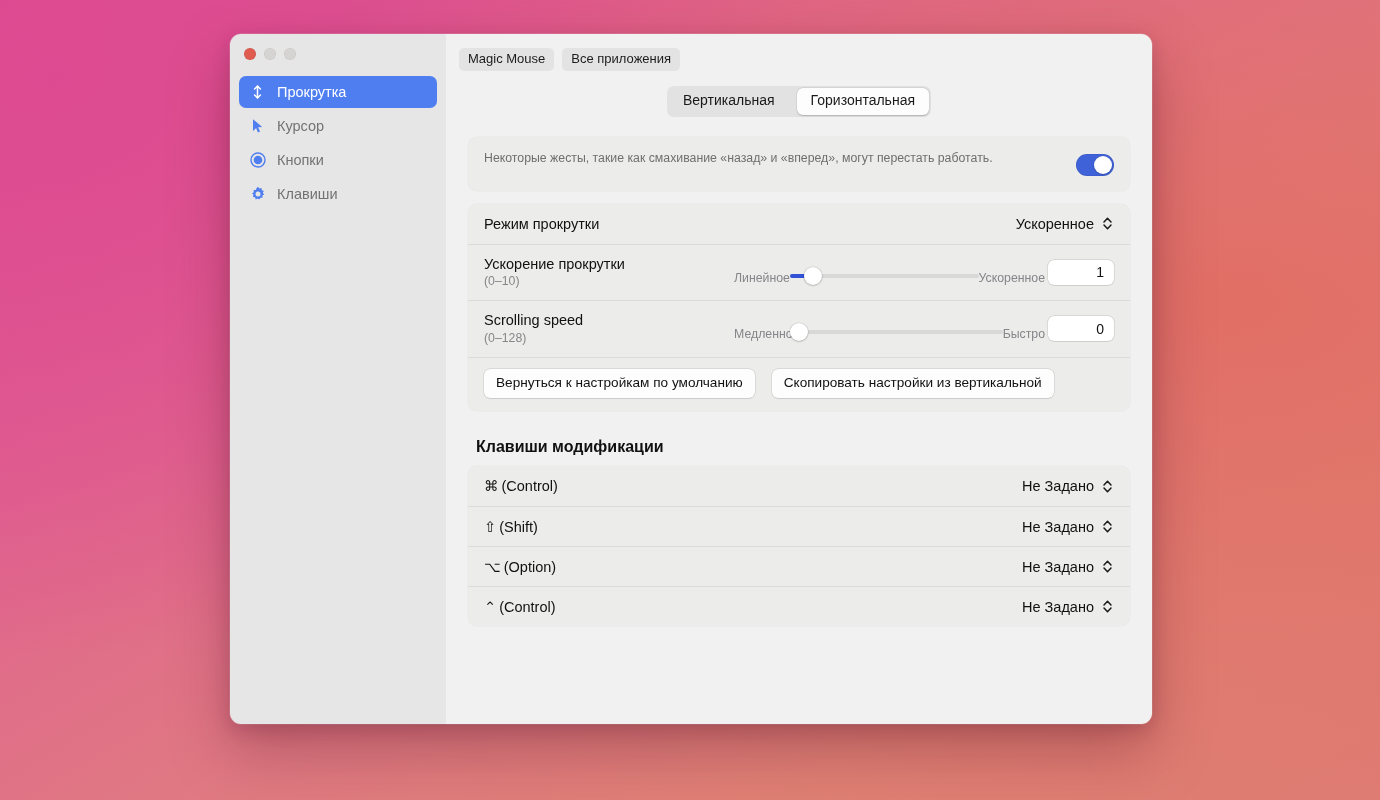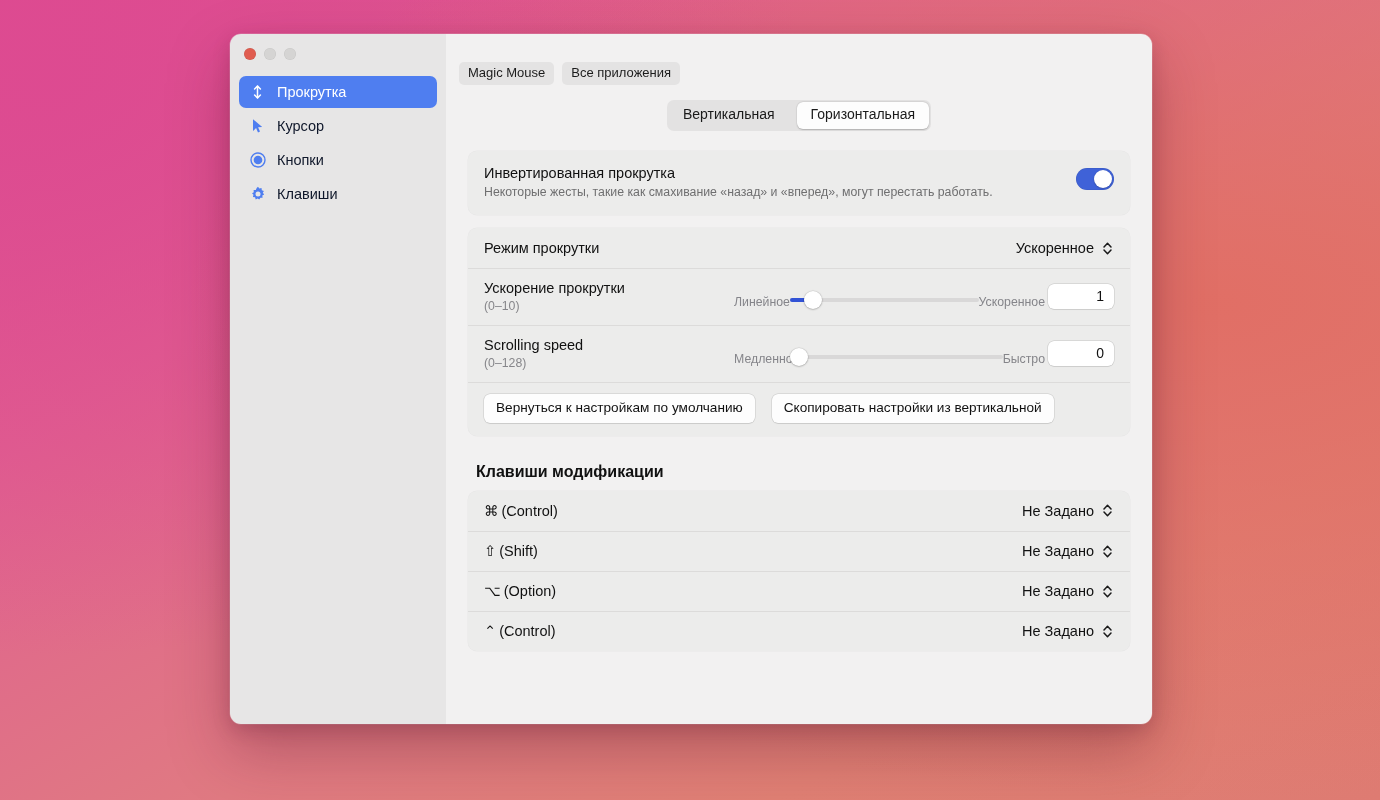--- a/index.html
+++ b/index.html
@@ -62,21 +62,21 @@
 
   .nav-item {
     height: 32px;
     display: flex;
     align-items: center;
     gap: 11px;
     padding: 0 10px;
     border-radius: 7px;
     margin-bottom: 2px;
     font-size: 14.5px;
-    color: #0f172a;
+    color: #737373;
   }
   .nav-item.selected {
     background: #4f7ef0;
     color: #ffffff;
   }
   .nav-icon {
     width: 17px;
     height: 17px;
     display: flex;
     align-items: center;
@@ -91,21 +91,21 @@
     flex: 1;
     background: #f2f1f1;
     position: relative;
     padding: 0;
     overflow: hidden;
   }
 
   .toptabs {
     display: flex;
     gap: 8px;
-    padding: 28px 0 0 13px;
+    padding: 14px 0 0 13px;
   }
   .toptab {
     font-size: 13px;
     color: #1c1c1c;
     background: #e4e3e3;
     border-radius: 5px;
     padding: 4px 9px 5px 9px;
     line-height: 1.1;
   }
 
@@ -400,21 +400,20 @@
         <div class="seg">Вертикальная</div>
         <div class="seg active">Горизонтальная</div>
       </div>
     </div>
 
     <div class="content">
 
       <div class="card">
         <div class="invert-row">
           <div class="invert-text">
-            <div class="invert-title">Инвертированная прокрутка</div>
             <div class="invert-sub">Некоторые жесты, такие как смахивание «назад» и «вперед», могут перестать работать.</div>
           </div>
           <div class="toggle" style="background: rgb(63, 98, 216);">
             <div class="knob"></div>
           </div>
         </div>
       </div>
 
       <div class="card">
 

